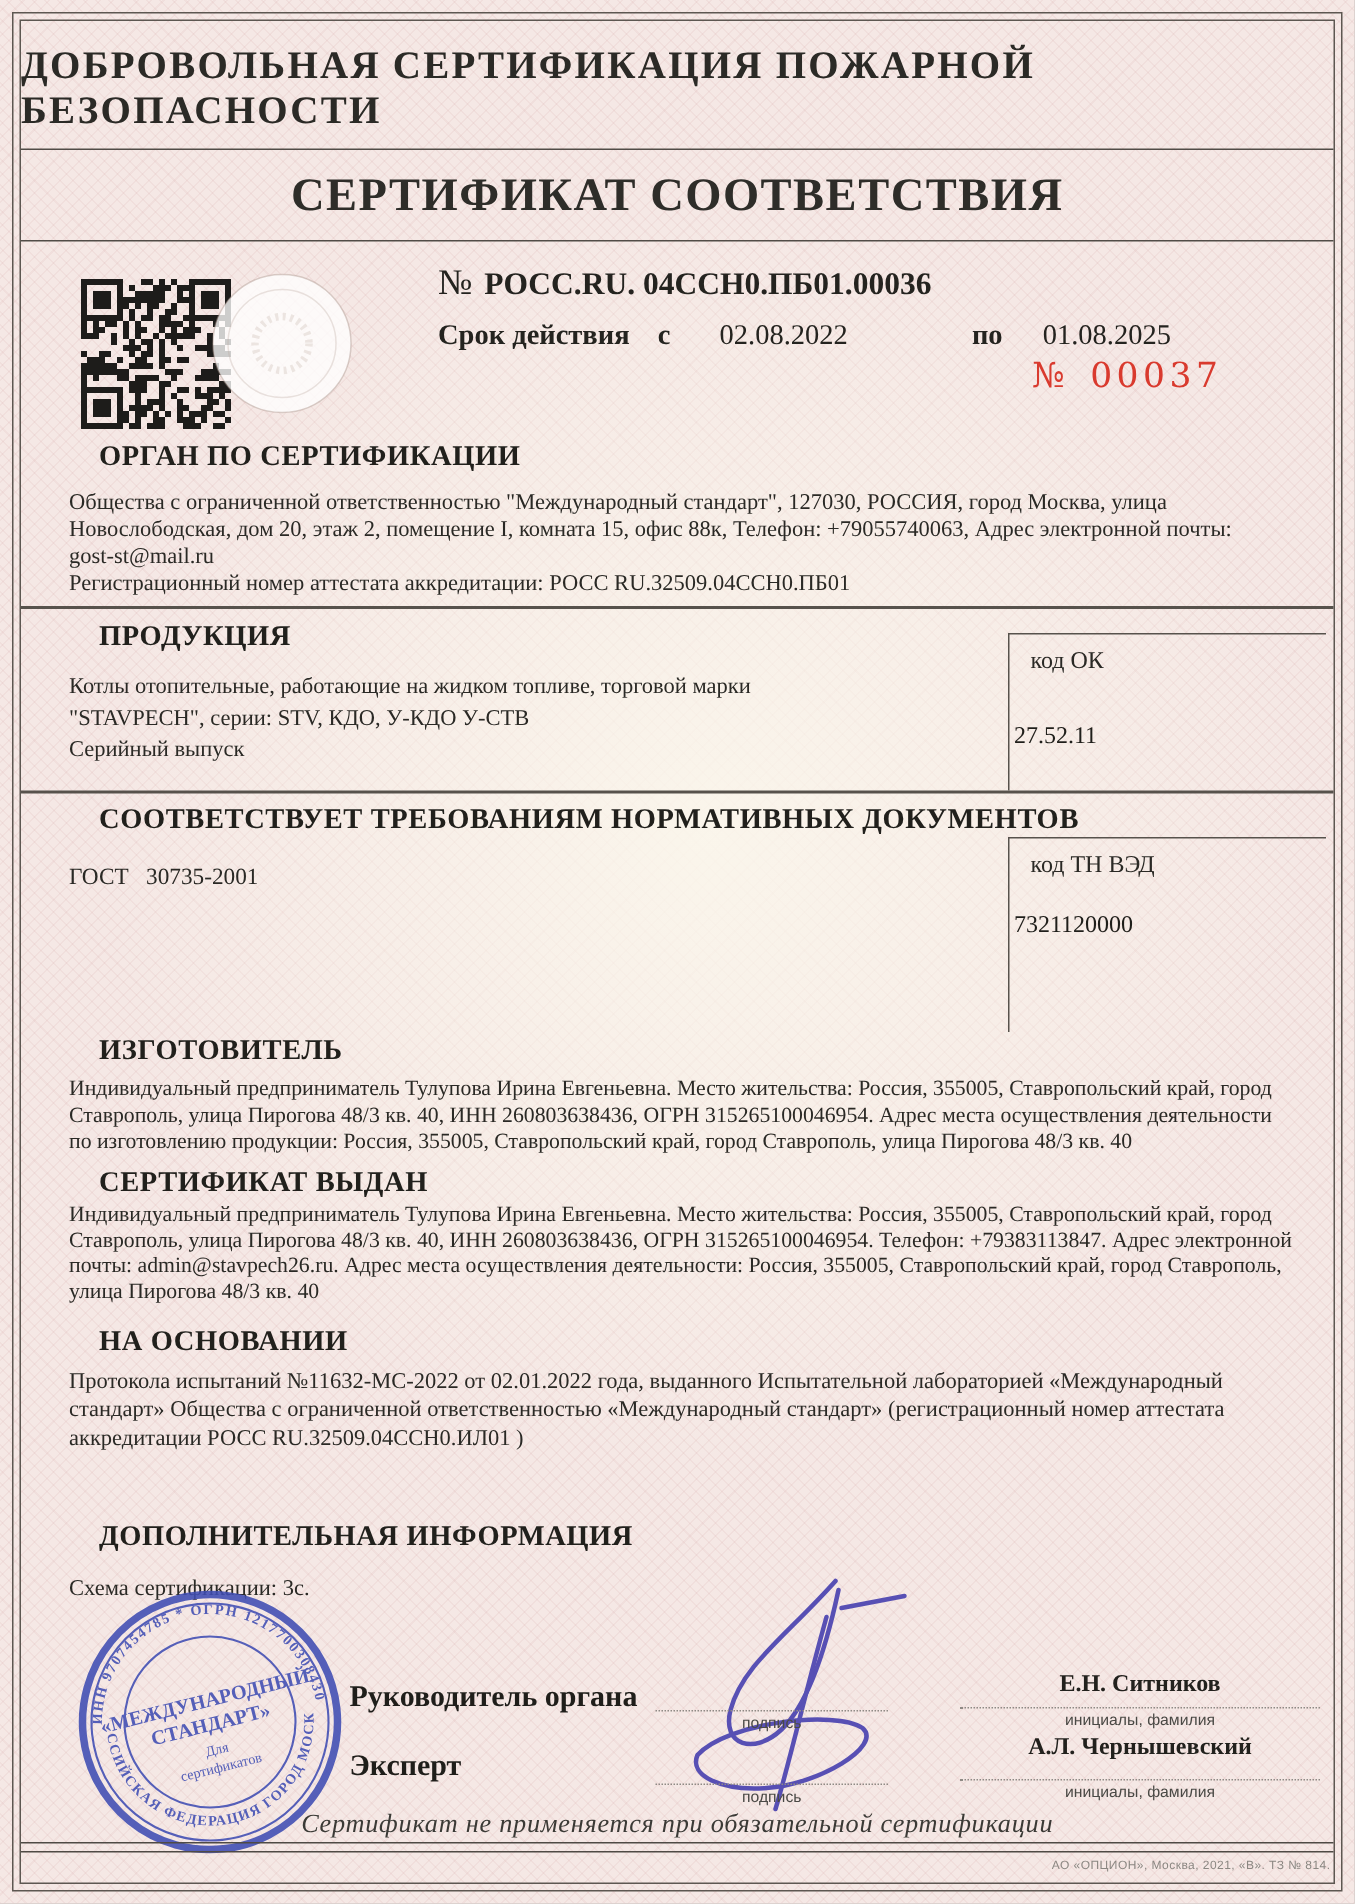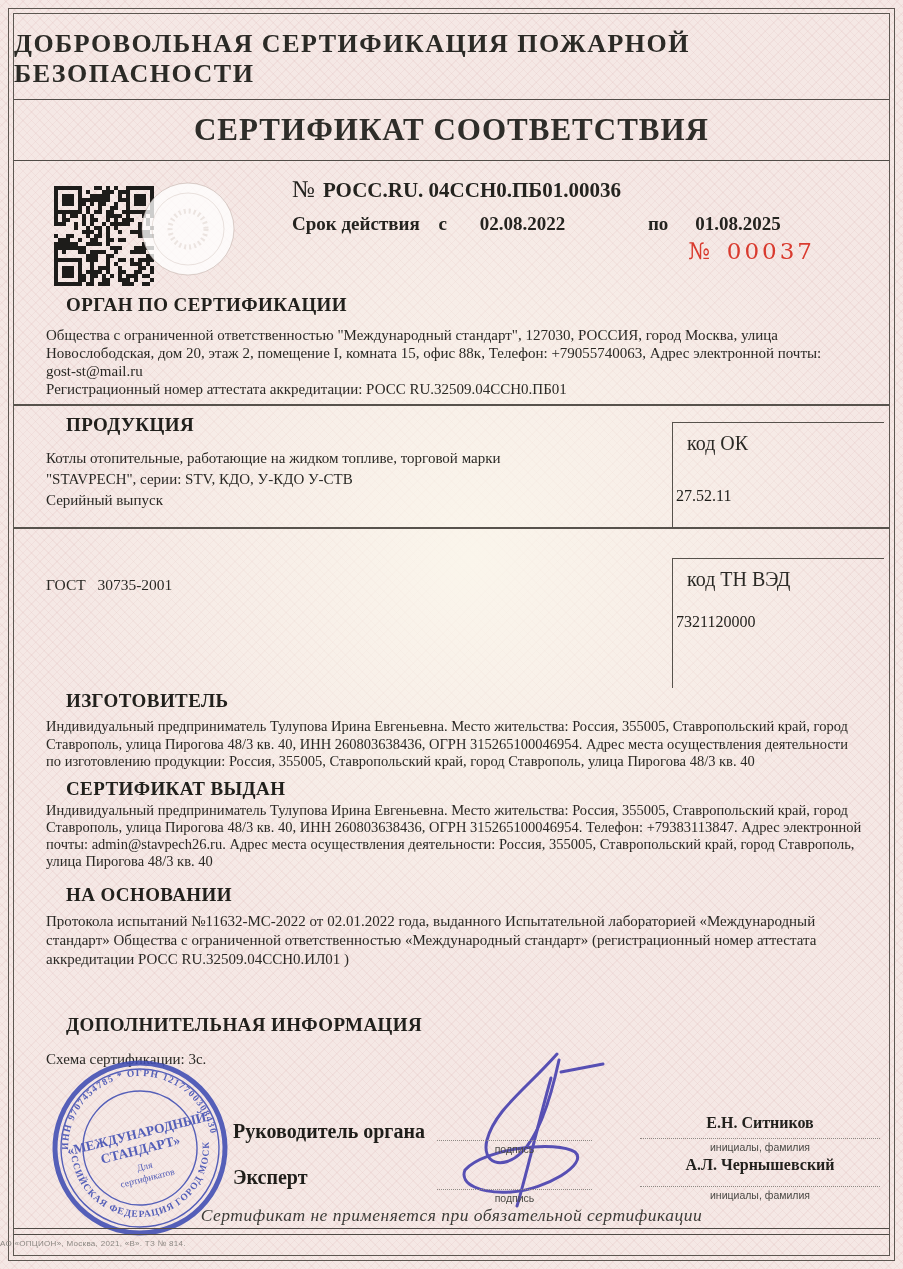--- a/index.html
+++ b/index.html
@@ -22,37 +22,37 @@
     display:flex;align-items:center;justify-content:center;box-sizing:border-box;
     font-weight:bold;font-size:31px;letter-spacing:1px;color:#2e2d29;}
   .qr{left:54px;top:186px;width:100px;height:100px;display:grid;
     grid-template-rows:repeat(25,1fr);grid-template-columns:repeat(25,1fr);}
   .qr i{background:#1d1c1a;display:block;}
   .seal{left:139px;top:180px;width:98px;height:98px;}
   .numrow{left:292px;top:176px;font-size:21px;font-weight:bold;white-space:nowrap;}
   .numrow .nosign{font-size:24px;font-weight:normal;margin-right:8px;}
   .valrow{left:292px;top:213px;font-size:19px;white-space:nowrap;}
   .valrow .lbl{font-weight:bold;}
-  .valrow .date{font-weight:bold;}
+  .valrow .date{font-weight:normal;}
   .rednum{left:688px;top:238px;font-family:"DejaVu Serif",serif;font-size:23px;letter-spacing:3px;}
   .rednum .nosign{margin-right:14px;}
   .sec-title{font-size:19px;font-weight:bold;letter-spacing:.4px;color:#21201c;white-space:nowrap;}
   .body-text{font-size:15px;line-height:18px;color:#2a2925;text-align:left;}
   .hline{height:1.5px;background:#57524c;left:14px;right:14px;}
   .codebox{width:212px;border-top:1.5px solid #57524c;border-left:1.5px solid #57524c;box-sizing:border-box;}
-  .codebox .cl{font-size:20px;padding:9px 0 0 14px;color:#2a2925;}
+  .codebox .cl{font-size:16px;padding:9px 0 0 14px;color:#2a2925;}
   .codebox .cv{font-size:16px;padding-left:3px;color:#1f1e1a;}
   .pre{white-space:pre-wrap;}
   .sig-label{font-size:20px;font-weight:bold;color:#1f1e1a;white-space:nowrap;}
   .dotline{border-bottom:1.2px dotted #8f8a85;height:0;}
   .caption{font-family:"Liberation Sans",sans-serif;font-size:10.5px;color:#4a4945;text-align:center;}
   .sig-name{font-size:16px;font-weight:bold;color:#22211d;text-align:center;white-space:nowrap;}
   .note{left:0;right:0;top:1205px;text-align:center;font-style:italic;font-size:17.5px;color:#3b3a36;letter-spacing:.5px;}
   .dbl{left:14px;right:14px;top:1228px;height:4.5px;border-top:1.5px solid #4f4a45;border-bottom:1px solid #4f4a45;}
-  .printinfo{left:0;right:16px;top:1239px;text-align:left;font-family:"Liberation Sans",sans-serif;font-size:8px;color:#8b8782;letter-spacing:.3px;}
+  .printinfo{left:0;right:16px;top:1239px;text-align:right;font-family:"Liberation Sans",sans-serif;font-size:8px;color:#8b8782;letter-spacing:.3px;padding-left:44px;}
   svg text{font-family:"Liberation Serif","DejaVu Serif",serif;}
 </style>
 </head>
 <body>
 
 <div class="page">
   <div class="abs frame-outer"></div>
   <div class="abs frame-inner"></div>
 
   <div class="abs band1">ДОБРОВОЛЬНАЯ СЕРТИФИКАЦИЯ ПОЖАРНОЙ БЕЗОПАСНОСТИ</div>
@@ -428,20 +428,21 @@
     <div>"STAVPECH", серии: STV, КДО, У-КДО У-СТВ</div>
     <div>Серийный выпуск</div>
   </div>
   <div class="abs codebox" style="left:672px;top:422px;height:105px;">
     <div class="cl">код ОК</div>
     <div class="cv" style="margin-top:32px;">27.52.11</div>
   </div>
 
   <div class="abs hline" style="top:527px;"></div>
 
+  <div class="abs sec-title" style="left:66px;top:536px;">СООТВЕТСТВУЕТ ТРЕБОВАНИЯМ НОРМАТИВНЫХ ДОКУМЕНТОВ</div>
   <div class="abs body-text pre" style="left:46px;top:576px;font-size:15.5px;font-family:Liberation Serif, serif;">ГОСТ   30735-2001</div>
   <div class="abs codebox" style="left:672px;top:558px;height:130px;border-bottom:none;">
     <div class="cl">код ТН ВЭД</div>
     <div class="cv" style="margin-top:22px;">7321120000</div>
   </div>
 
   <div class="abs sec-title" style="left:66px;top:690px;text-align:center;">ИЗГОТОВИТЕЛЬ</div>
   <div class="abs body-text" style="left:46px;top:718px;width:814px;font-size:14.5px;line-height:17.5px;">Индивидуальный предприниматель Тулупова Ирина Евгеньевна. Место жительства: Россия, 355005, Ставропольский край, город Ставрополь, улица Пирогова 48/3 кв. 40, ИНН 260803638436, ОГРН 315265100046954. Адрес места осуществления деятельности по изготовлению продукции: Россия, 355005, Ставропольский край, город Ставрополь, улица Пирогова 48/3 кв. 40</div>
 
   <div class="abs sec-title" style="left:66px;top:778px;">СЕРТИФИКАТ ВЫДАН</div>

